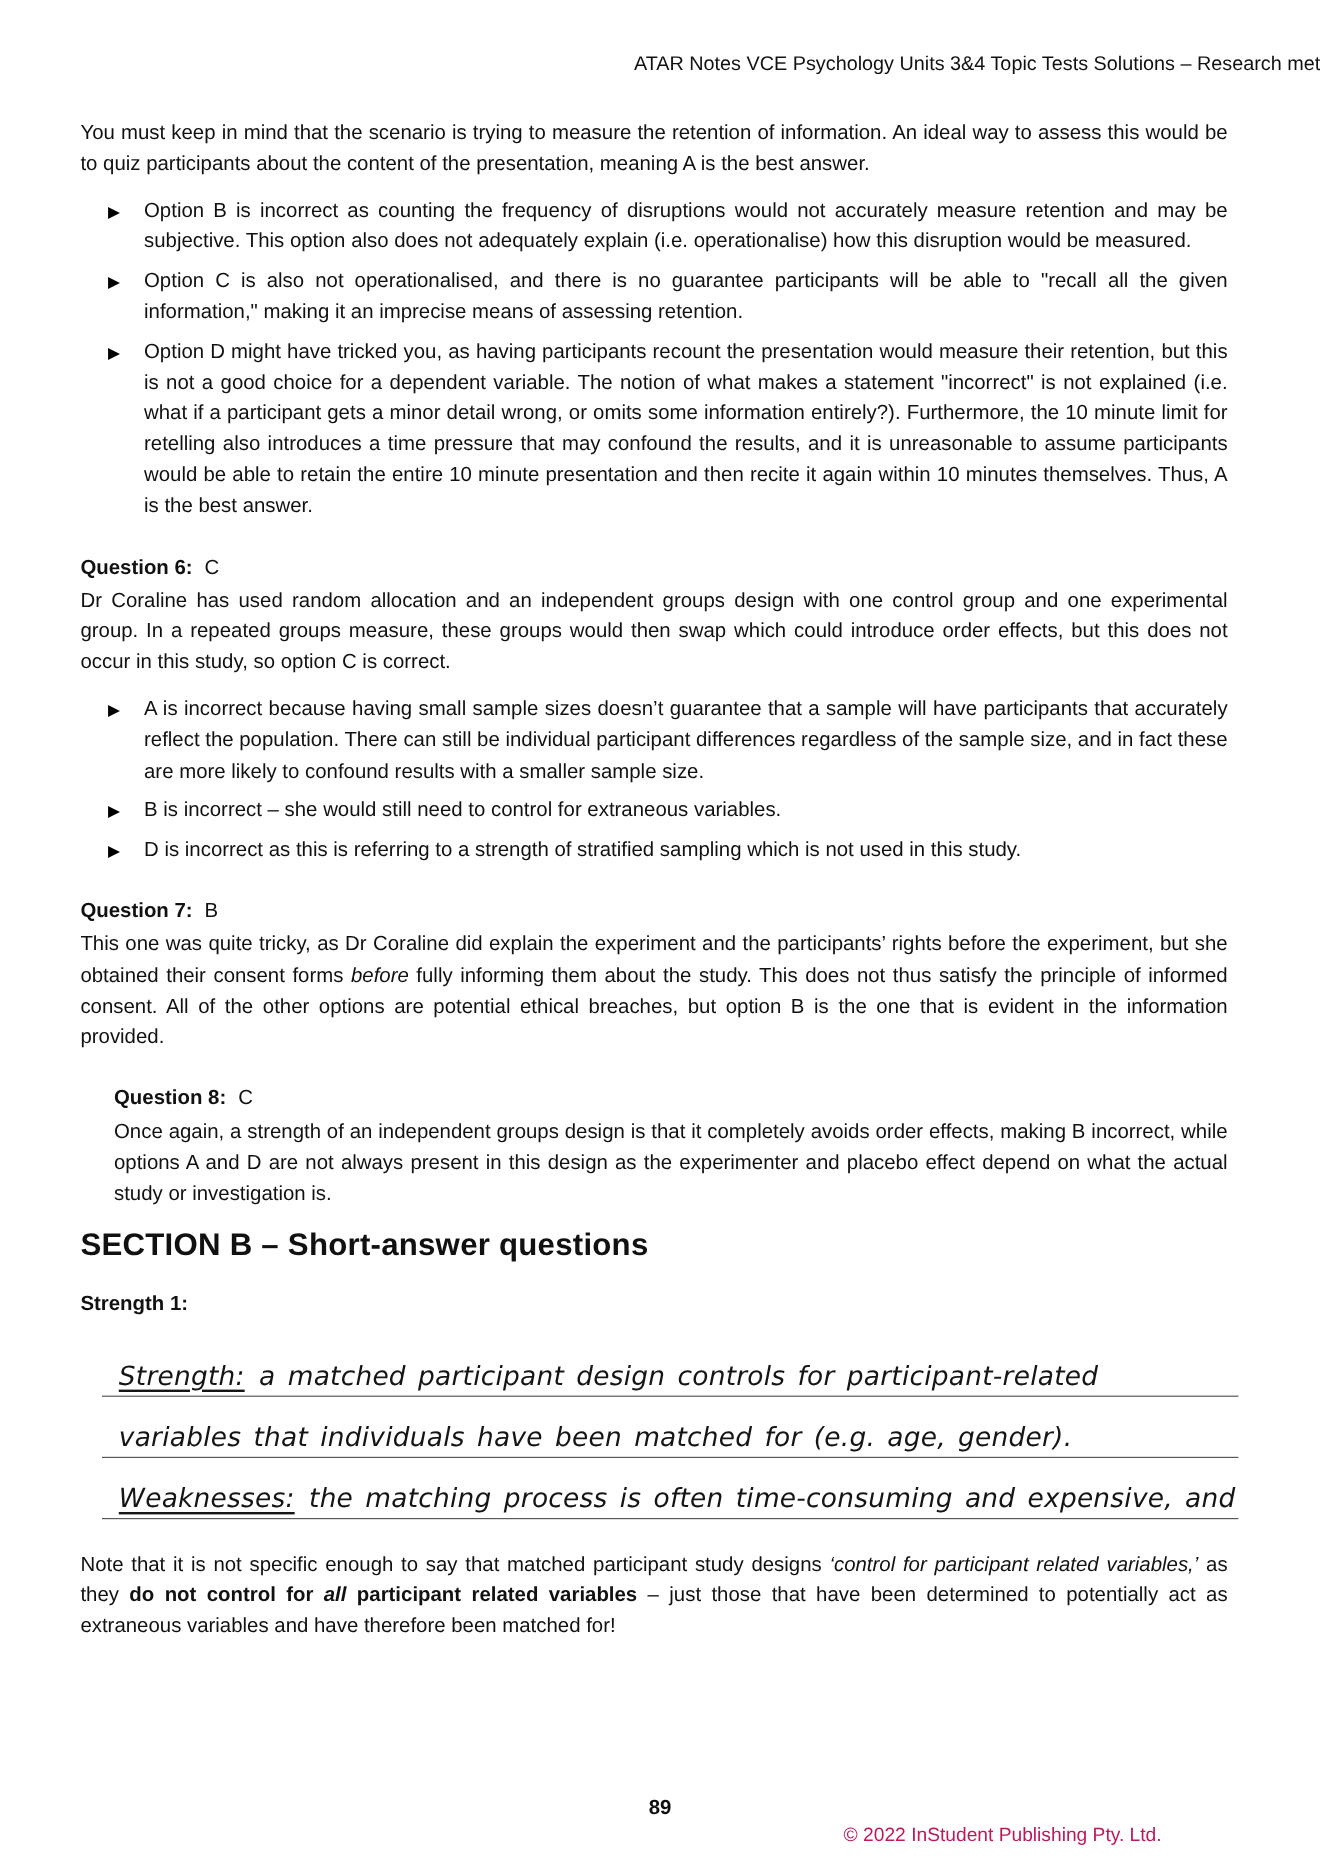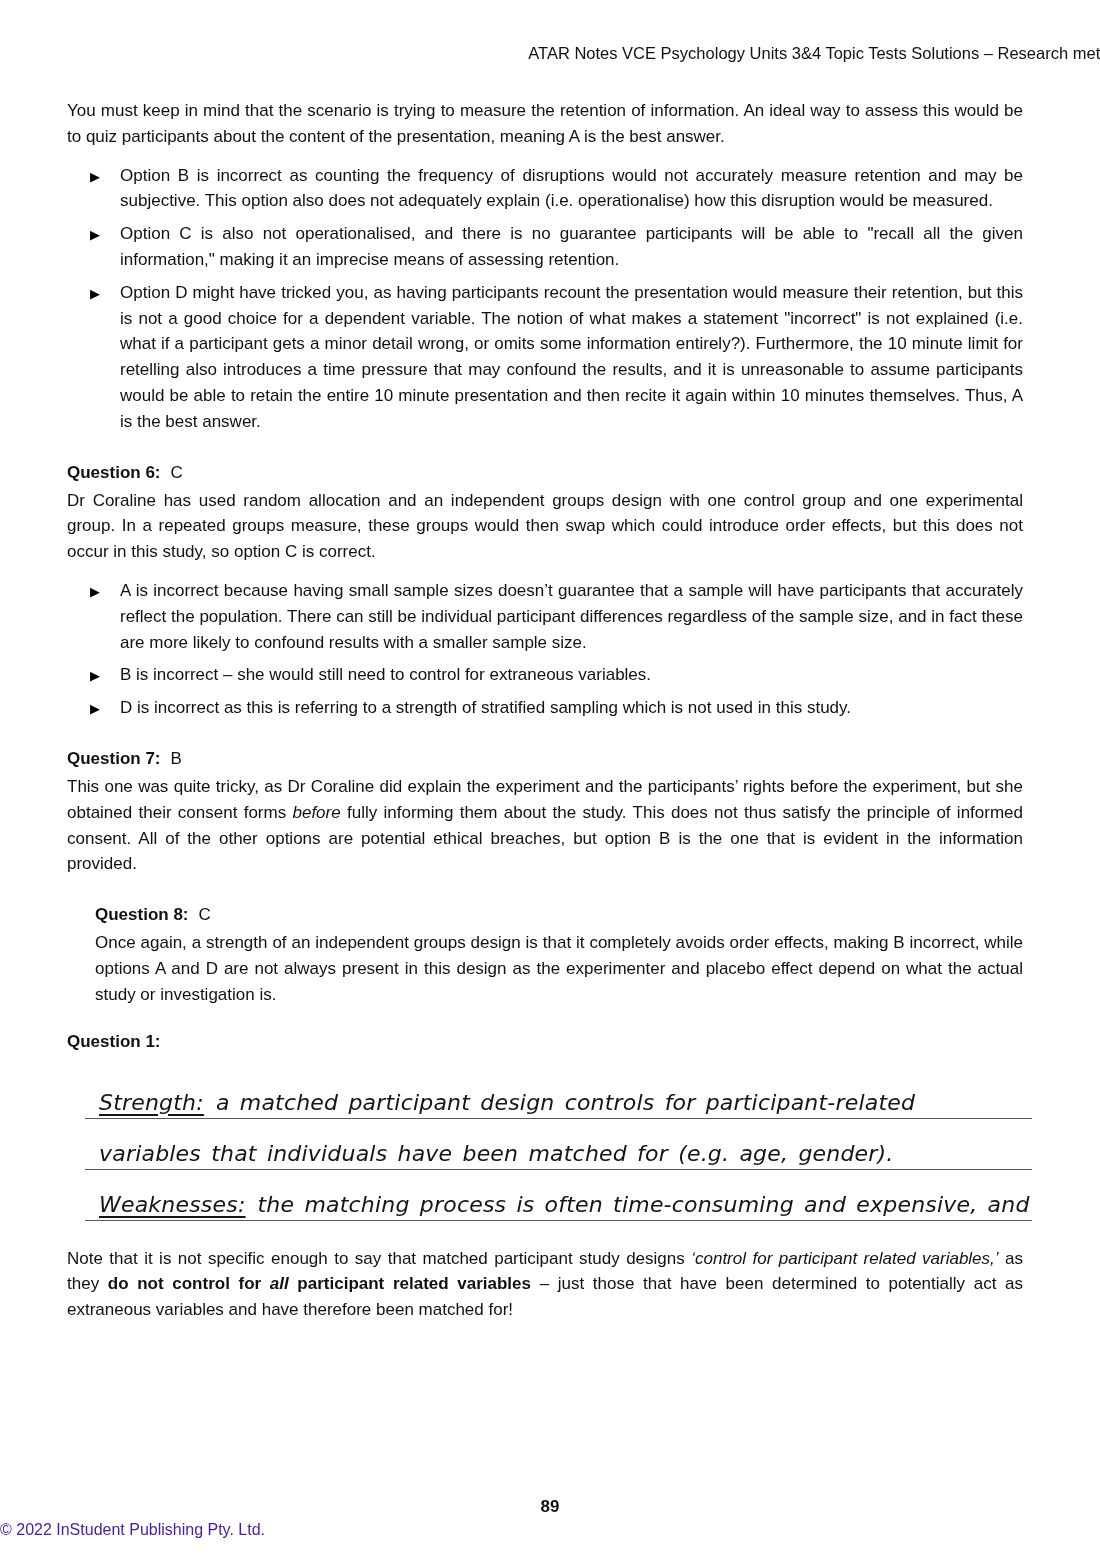--- a/index.html
+++ b/index.html
@@ -50,22 +50,22 @@
     display:flex;align-items:center;justify-content:center;
   }
   .side-tab span{
     writing-mode:vertical-rl;font-size:17px;color:#111;white-space:nowrap;
   }
   .footer-page{
     position:absolute;top:1497px;left:0;width:1100px;text-align:center;
     font-size:17px;font-weight:bold;
   }
   .footer-copy{
-    position:absolute;top:1521px;left:0;width:968px;text-align:left;
-    font-size:16px;color:#4c1d95;
+    position:absolute;top:1521px;left:0;width:968px;text-align:right;
+    font-size:16px;color:#be185d;
   }
 </style>
 </head>
 <body>
 
 <div class="page">
 
   <div class="header">ATAR Notes VCE Psychology Units 3&amp;4 Topic Tests Solutions – Research methods</div>
 
   <div class="content">
@@ -110,22 +110,23 @@
       <p class="body"><span>This one was quite tricky, as Dr Coraline did explain the experiment and the participants’ rights before the experiment, but she obtained their consent forms </span><i>before</i><span> fully informing them about the study.  This does not thus satisfy the principle of informed consent.  All of the other options are potential ethical breaches, but option B is the one that is evident in the information provided.</span></p>
     </div>
 
     <div class="qblock" style="margin-bottom:0;margin-left:28px;">
       <div class="qheading">
         <span class="qlabel">Question 8:</span><span class="qanswer">C</span>
       </div>
       <p class="body">Once again, a strength of an independent groups design is that it completely avoids order effects, making B incorrect, while options A and D are not always present in this design as the experimenter and placebo effect depend on what the actual study or investigation is.</p>
     </div>
 
+    <div class="section-heading">SECTION B – Short-answer questions</div>
 
-    <div class="q1-label">Question 1:</div>
+    <div class="q1-label">Strength 1:</div>
 
     <div class="hw">
       <div class="hw-line">
         <span class="hw-head">Strength:</span>
           <span>a matched participant design controls for participant-related</span>
       </div>
       <div class="hw-line">
         <span>variables that individuals have been matched for (e.g. age, gender).</span>
       </div>
       <div class="hw-line">

